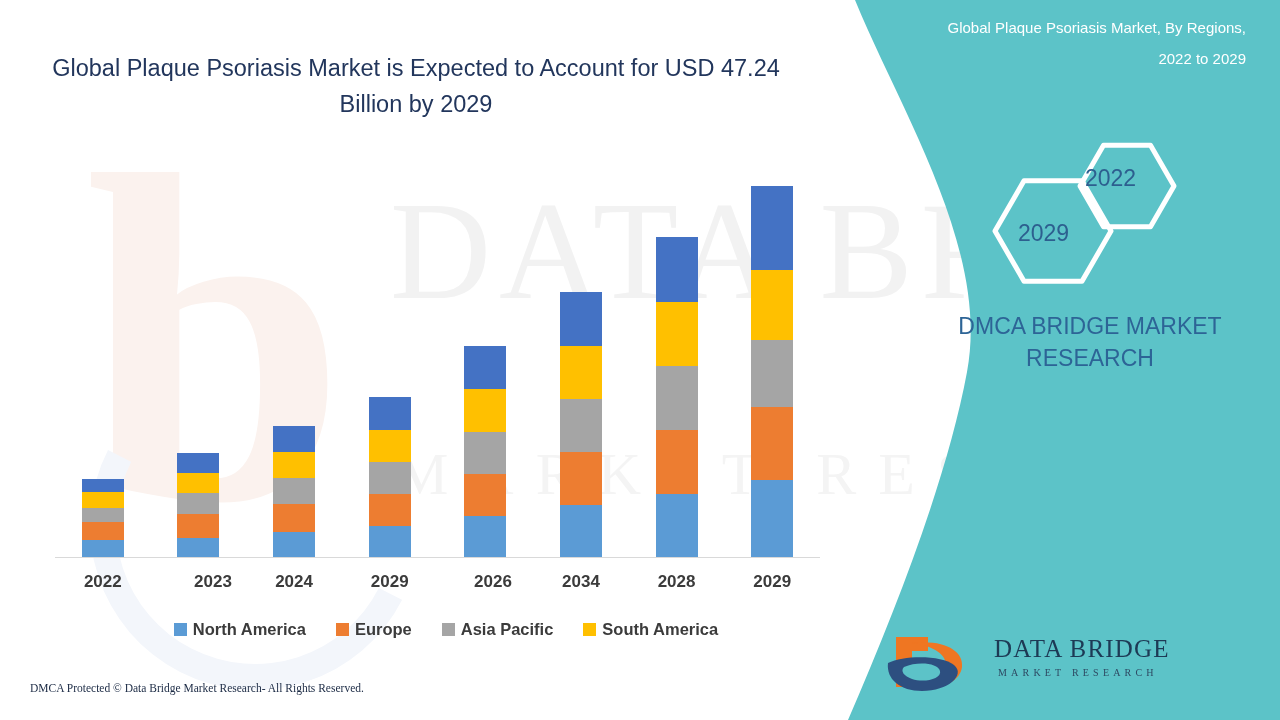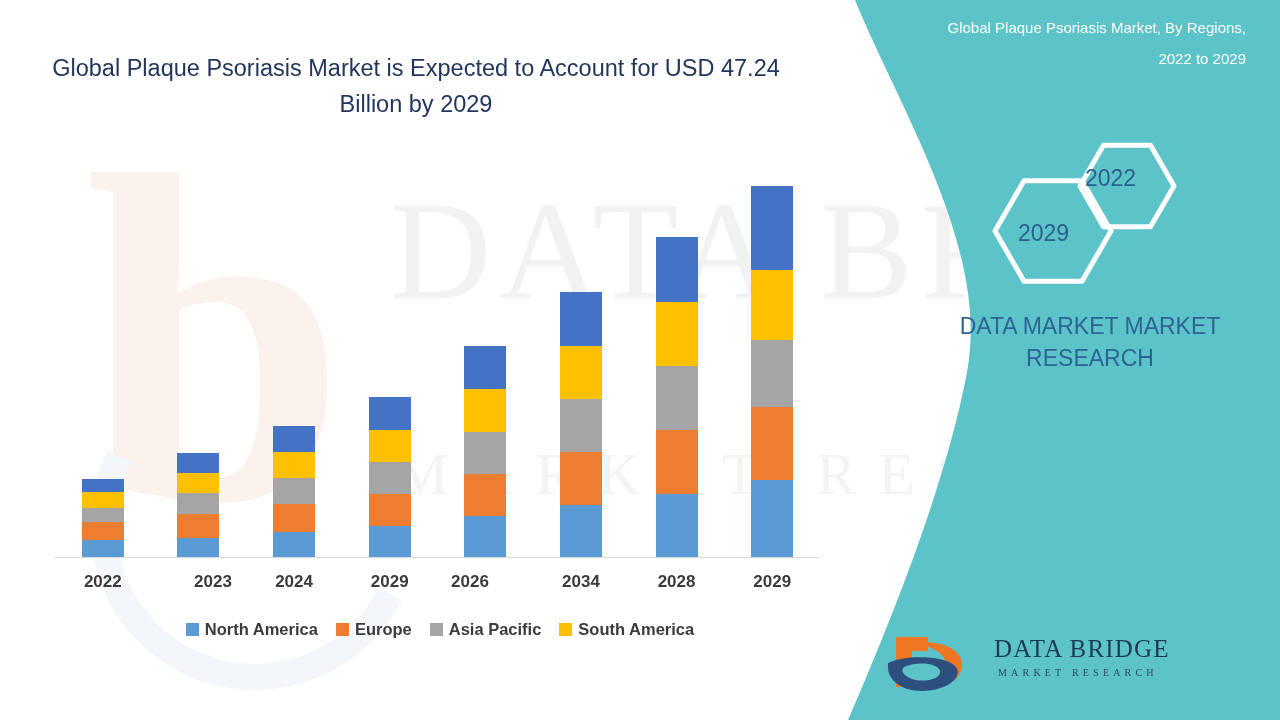--- a/index.html
+++ b/index.html
@@ -99,21 +99,21 @@
   #x-labels { position: absolute; left: 55px; top: 572px; width: 765px; height: 30px; }
   .x-label {
     position: absolute; top: 0; width: 96px; text-align: center;
     color: #3b3b3b; font-size: 17px; font-weight: bold;
   }
 
   #legend {
     position: absolute; left: 55px; top: 615px; width: 770px; height: 28px;
     display: flex; align-items: center; justify-content: center; gap: 18px;
   }
-  .legend-item { display: flex; align-items: center; gap: 6px; }
+  .legend-item { display: flex; align-items: center; gap: 6px; margin-left: 12px; }
   .legend-swatch { width: 13px; height: 13px; display: inline-block; }
   .legend-text { color: #3b3b3b; font-size: 16.5px; font-weight: bold; white-space: nowrap; }
 
   #footer { position: absolute; left: 0; top: 682px; width: 860px; height: 24px; }
   #footer-left {
     position: absolute; left: 30px; top: 0;
     color: #1b2a44; font-size: 11.5px; font-family: "Liberation Serif", serif;
   }
   #footer-right {
     position: absolute; left: 460px; top: 0;
@@ -191,21 +191,21 @@
         <div class="seg" style="height: 70px; background: rgb(255, 192, 0);"></div>
         <div class="seg" style="height: 84px; background: rgb(68, 114, 196);"></div>
       </div>
     </div>
   <div id="axis-line"></div>
   <div id="x-labels">
       <div class="x-label" style="left: -0.1875px;">2022</div>
       <div class="x-label" style="left: 110px;">2023</div>
       <div class="x-label" style="left: 191.062px;">2024</div>
       <div class="x-label" style="left: 286.688px;">2029</div>
-      <div class="x-label" style="left: 367px;">2026</div>
+      <div class="x-label" style="left: 390px;">2026</div>
       <div class="x-label" style="left: 477.938px;">2034</div>
       <div class="x-label" style="left: 573.562px;">2028</div>
       <div class="x-label" style="left: 669.188px;">2029</div>
     </div>
 
   <div id="legend">
       <div class="legend-item">
         <span class="legend-swatch" style="background: rgb(91, 155, 213);"></span>
         <span class="legend-text">North America</span>
       </div>
@@ -217,20 +217,21 @@
         <span class="legend-swatch" style="background: rgb(165, 165, 165);"></span>
         <span class="legend-text">Asia Pacific</span>
       </div>
       <div class="legend-item">
         <span class="legend-swatch" style="background: rgb(255, 192, 0);"></span>
         <span class="legend-text">South America</span>
       </div>
     </div>
 
   <div id="footer">
+    <div id="footer-left">DMCA Protected © Data Bridge Market Research- All Rights Reserved.</div>
   </div>
 </div>
 
 <div id="teal-panel">
   <svg width="440" height="720" viewBox="0 0 440 720">
     <path id="teal-shape" d="M 440 0 L 15 0 C 60 110 150 250 127 372 C 108 474 60 600 8 720 L 440 720 Z" fill="#5cc3c8"></path>
   </svg>
 
   <div class="panel-title">Global Plaque Psoriasis Market, By Regions, 2022 to 2029</div>
 
@@ -238,21 +239,21 @@
     <svg width="440" height="720" viewBox="0 0 440 720" style="position:absolute;left:0;top:0">
 
       <polygon points="310.5,145.3 263.5,145.3 240,186 263.5,226.7 310.5,226.7 334,186" fill="none" stroke="#ffffff" stroke-width="5" stroke-linejoin="round"></polygon>
 
       <polygon points="242,180.8 184,180.8 155,231 184,281.2 242,281.2 271,231" fill="none" stroke="#ffffff" stroke-width="5" stroke-linejoin="round"></polygon>
     </svg>
     <div class="hex-label" id="hex-label-2022">2022</div>
     <div class="hex-label" id="hex-label-2029">2029</div>
   </div>
 
-  <div id="brand-name">DATA MARKET MARKET RESEARCH</div>
+  <div id="brand-name">DMCA BRIDGE MARKET RESEARCH</div>
 
   <div id="logo-block">
     <svg width="105" height="66" viewBox="0 0 105 66" style="position:absolute;left:0;top:2px">
       <path d="M14 8 L46 8 L46 22 L30 22 L30 58 L14 58 Z" fill="#ef7622"></path>
       <path d="M30 14 C 62 10 82 22 80 38 C 78 54 56 62 34 58 C 48 56 64 48 64 36 C 64 24 48 16 30 14 Z" fill="#ef7622"></path>
       <path d="M6 34 C 22 26 60 26 72 36 C 84 46 66 62 40 62 C 18 62 4 50 6 34 Z" fill="#2d4f80"></path>
       <path d="M22 38 C 36 32 56 34 58 42 C 60 50 42 54 30 50 C 22 47 18 42 22 38 Z" fill="#5cc3c8"></path>
     </svg>
     <div id="logo-text-main">DATA BRIDGE</div>
     <div id="logo-text-sub">MARKET RESEARCH</div>

